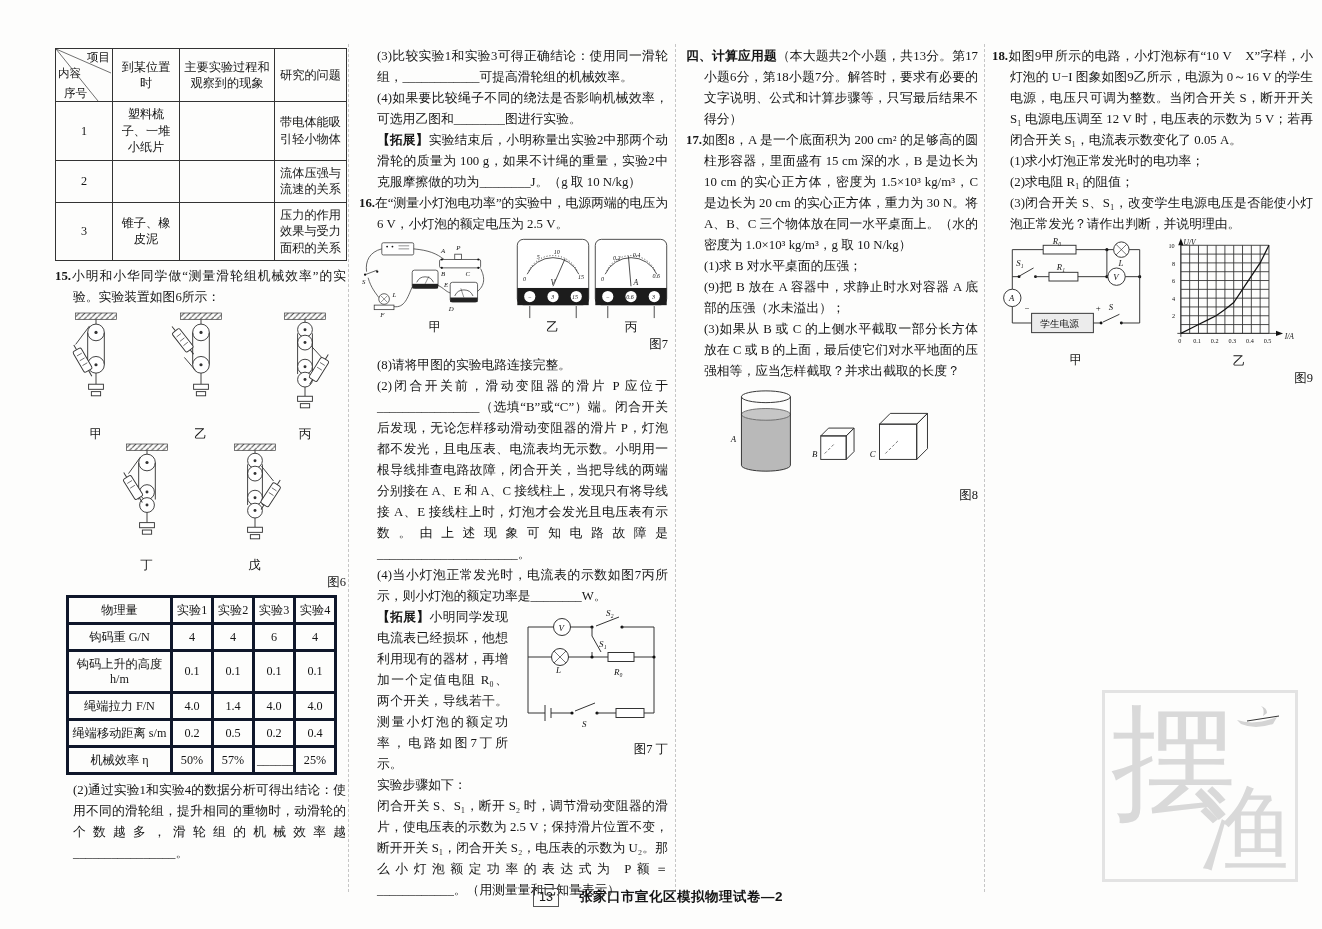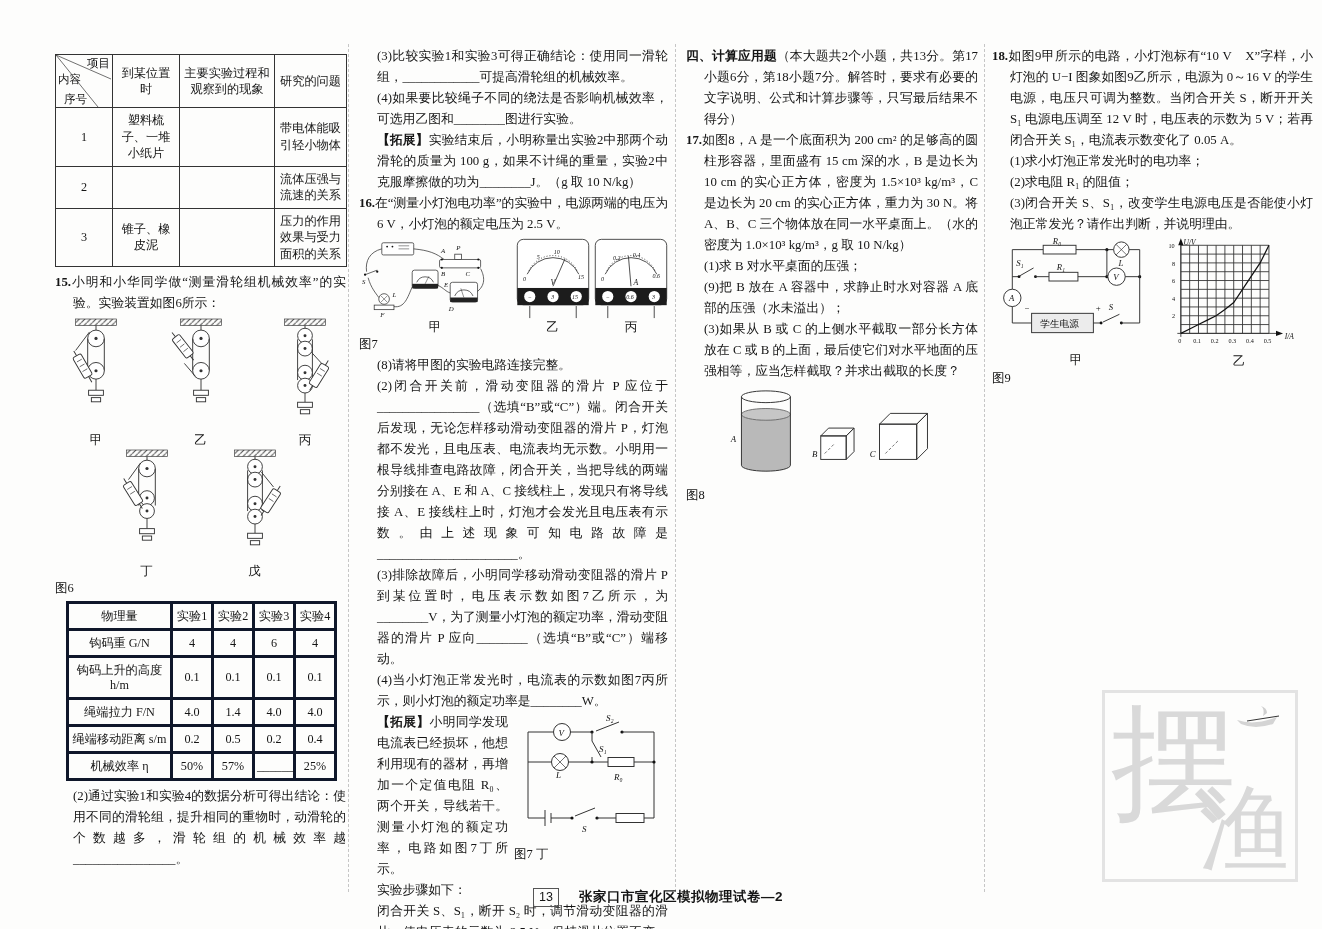--- a/index.html
+++ b/index.html
@@ -8,34 +8,34 @@
   .vsep{position:absolute;top:44px;height:848px;border-left:1px dashed #c6c6c6;width:0;}
   .col{position:absolute;top:46px;font-size:12.8px;line-height:21px;text-align:justify;}
   #col1{left:55px;width:291px;}
   #col2{left:359px;width:309px;}
   #col3{left:686px;width:292px;}
   #col4{left:992px;width:321px;}
   .para{padding-left:18px;}
   .hang{text-indent:-18px;}
   .b{font-weight:bold;}
   table{border-collapse:collapse;}
-  .t1{width:291px;margin:8px 0 5px;table-layout:fixed;}
+  .t1{width:291px;margin:2px 0 5px;table-layout:fixed;}
   .t1 th,.t1 td{border:1px solid #333;font-size:12.2px;line-height:16.5px;
       padding:4px 3px;text-align:center;vertical-align:middle;font-weight:normal;}
   .t2{width:268px;margin:5px 0 5px 11px;table-layout:fixed;}
   .t2 th,.t2 td{border:3px solid #0f172a;font-size:12.2px;line-height:15px;
       padding:4.5px 2px;text-align:center;font-weight:normal;}
   .diagcell{position:relative;height:52px;padding:0!important;}
   .diagcell .dlbl{position:absolute;font-size:11.5px;line-height:13px;}
   .fig{margin:3px 0;text-align:center;}
   .figrow{display:flex;justify-content:space-between;align-items:flex-end;}
   .figrow2{display:flex;justify-content:center;gap:34px;align-items:flex-end;}
   .pul{display:flex;flex-direction:column;align-items:center;}
   .pul .lb,.figlab{font-size:12.5px;line-height:16px;text-align:center;}
-  .figcap{font-size:12.5px;line-height:16px;text-align:left;margin-top:1px;}
+  .figcap{font-size:12.5px;line-height:16px;text-align:right;margin-top:1px;}
   svg line,svg path.w{stroke:#333;stroke-width:1;fill:none;}
   svg .thin{stroke-width:.7;}
   svg circle.pu{fill:#fff;stroke:#333;stroke-width:1;}
   svg circle.ax{fill:#333;stroke:none;}
   svg rect.bx{fill:#fff;stroke:#333;stroke-width:1;}
   svg rect.ceil{fill:url(#hatch);stroke:#333;stroke-width:.7;}
   svg text{font-size:9px;font-style:italic;font-family:"Liberation Serif",serif;fill:#111;}
   svg text.cjk{font-style:normal;}
   svg text.sm{font-size:7px;}
   svg circle.dot{fill:#111;stroke:none;}
@@ -411,21 +411,20 @@
             <line x1="70" y1="79" x2="70" y2="93"></line>
         </svg>
         <div class="lb">丙</div>
       </div>
     </div>
     <div class="figcap">图7</div>
   </div>
 
   <div class="para">(8)请将甲图的实验电路连接完整。</div>
   <div class="para">(2)闭合开关前，滑动变阻器的滑片 P 应位于________________（选填“B”或“C”）端。闭合开关后发现，无论怎样移动滑动变阻器的滑片 P，灯泡都不发光，且电压表、电流表均无示数。小明用一根导线排查电路故障，闭合开关，当把导线的两端分别接在 A、E 和 A、C 接线柱上，发现只有将导线接 A、E 接线柱上时，灯泡才会发光且电压表有示数。由上述现象可知电路故障是______________________。</div>
-  <div class="para">(3)排除故障后，小明同学移动滑动变阻器的滑片 P 到某位置时，电压表示数如图7乙所示，为________V，为了测量小灯泡的额定功率，滑动变阻器的滑片 P 应向________（选填“B”或“C”）端移动。</div>
   <div class="para">(4)当小灯泡正常发光时，电流表的示数如图7丙所示，则小灯泡的额定功率是________W。</div>
 
   <div class="fig7d">
     <svg viewBox="0 0 150 124" width="150" height="124">
       <line x1="12" y1="18" x2="37" y2="18"></line>
       <circle class="pu" cx="46" cy="18" r="8.5"></circle>
       <text x="42.5" y="21.5">V</text>
       <line x1="54.5" y1="18" x2="76" y2="18"></line>
       <circle class="dot" cx="76" cy="18" r="1.6"></circle>
       <line x1="80" y1="17" x2="103" y2="8"></line>

